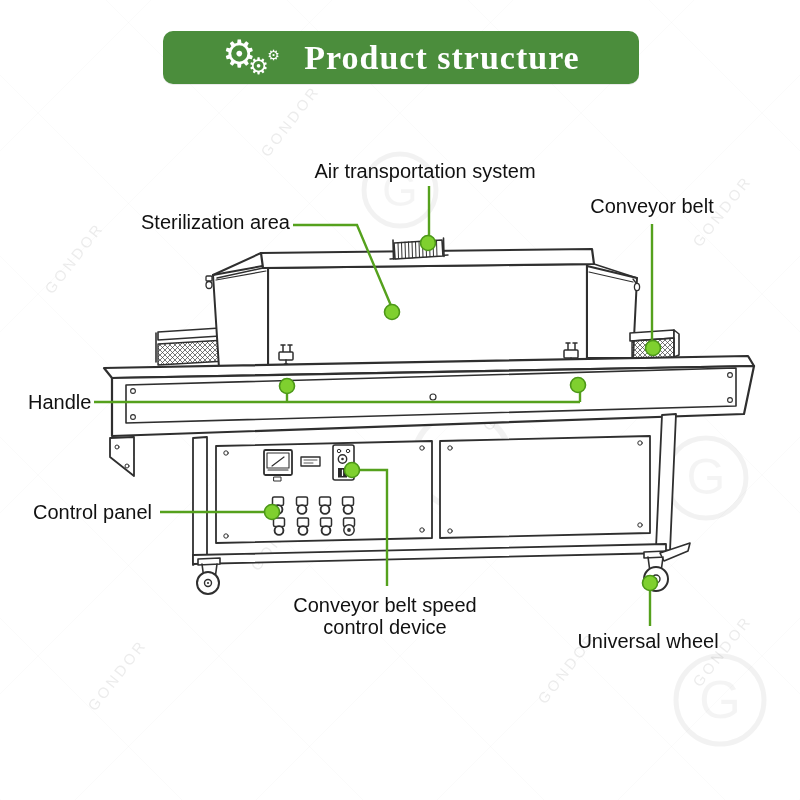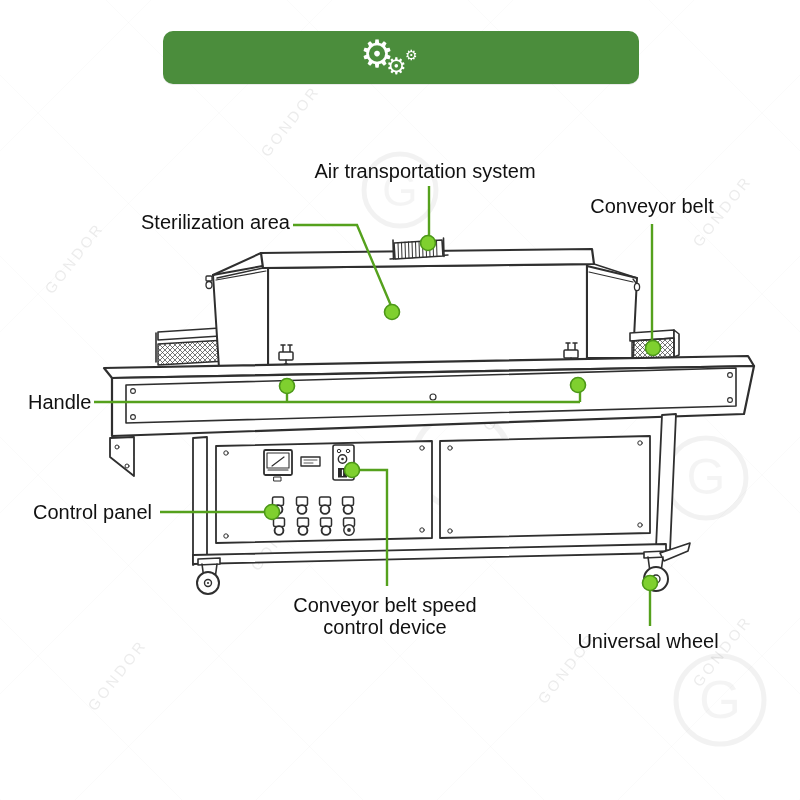--- a/index.html
+++ b/index.html
@@ -33,20 +33,21 @@
 </style>
 </head>
 <body>
 
 <div class="banner">
   <span class="gears">
     <span class="gear-lg">⚙</span>
     <span class="gear-md">⚙</span>
     <span class="gear-sm">⚙</span>
   </span>
+  <h1>Product structure</h1>
 </div>
 
 <svg width="800" height="800" viewBox="0 0 800 800">
   <defs>
     <pattern id="mesh" width="5" height="5" patternUnits="userSpaceOnUse">
       <path d="M0,0 L5,5 M5,0 L0,5" stroke="#3c3c3c" stroke-width="0.7"></path>
     </pattern>
   </defs>
 
   <g>

